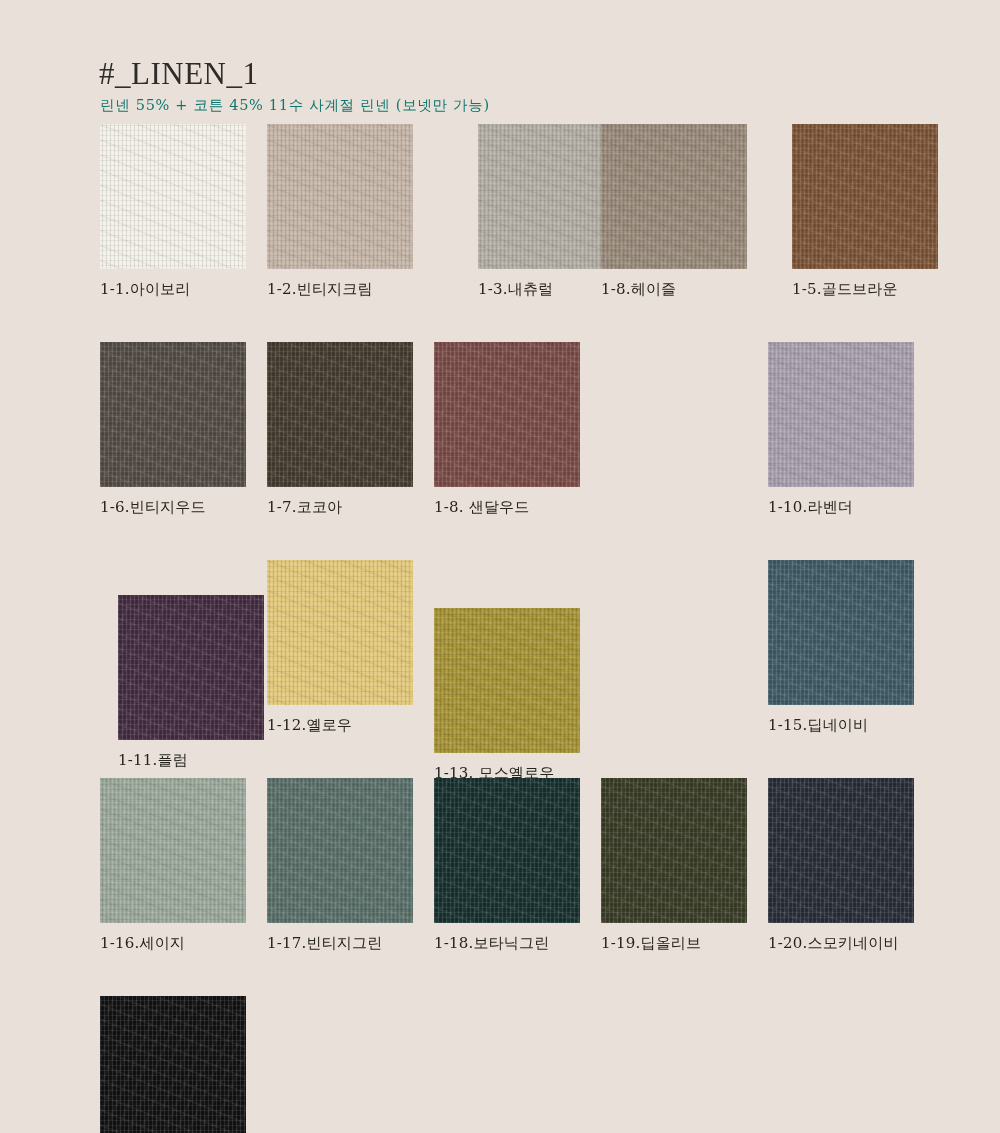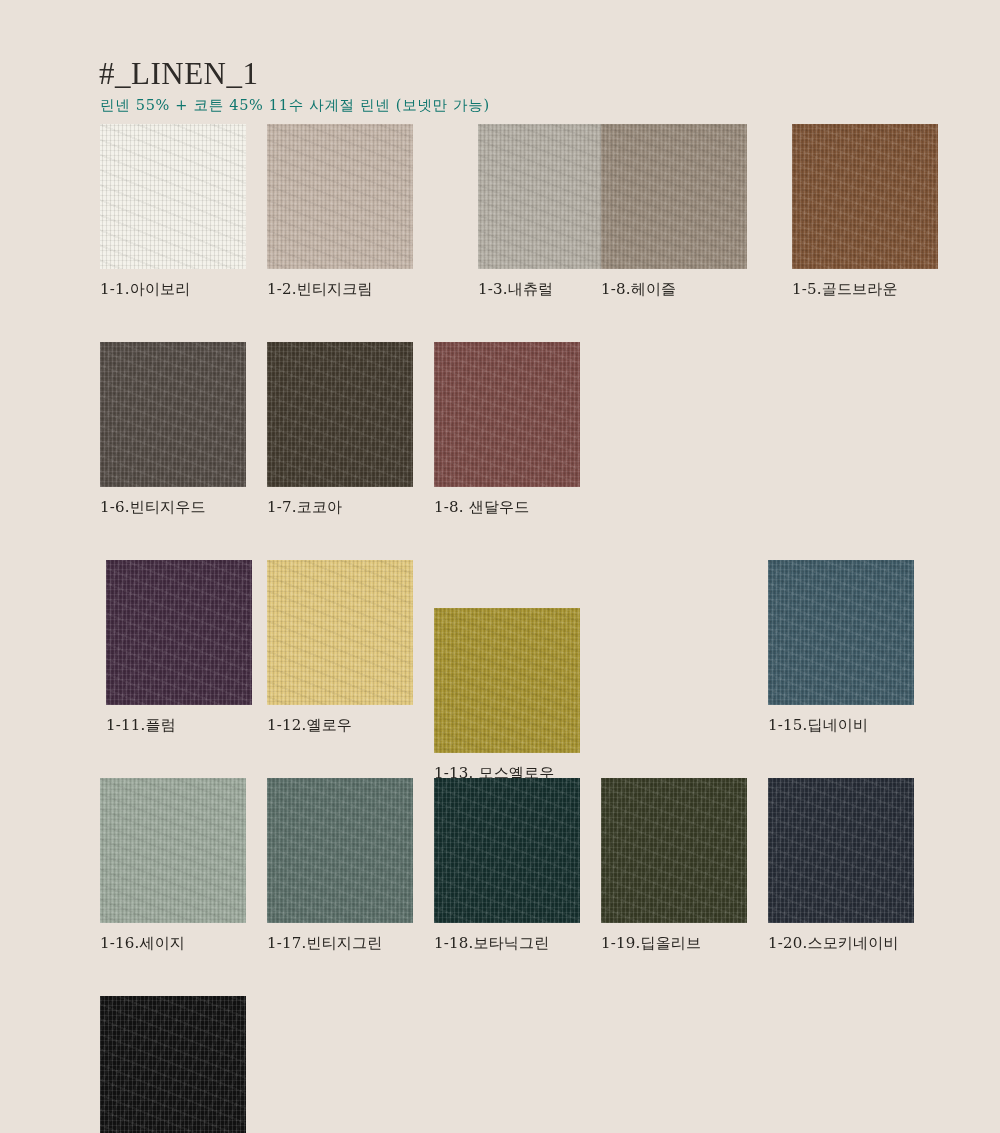--- a/index.html
+++ b/index.html
@@ -168,23 +168,27 @@
           <div class="label">1-6.빈티지우드</div>
         </div>
         <div class="cell" style="left: 167px;">
           <div class="swatch" style="background-color: rgb(67, 59, 47);"></div>
           <div class="label">1-7.코코아</div>
         </div>
         <div class="cell" style="left: 334px;">
           <div class="swatch" style="background-color: rgb(122, 74, 70);"></div>
           <div class="label">1-8. 샌달우드</div>
         </div>
-      </div>
-      <div class="row">
-        <div class="cell" style="left: 6px;">
+        <div class="cell" style="left: 668px;">
+          <div class="swatch" style="background-color: rgb(167, 158, 172);"></div>
+          <div class="label">1-10.라벤더</div>
+        </div>
+      </div>
+      <div class="row">
+        <div class="cell" style="left: 18px; margin-top: 35px;">
           <div class="swatch" style="background-color: rgb(67, 44, 65);"></div>
           <div class="label">1-11.플럼</div>
         </div>
         <div class="cell" style="left: 167px;">
           <div class="swatch" style="background-color: rgb(224, 199, 124);"></div>
           <div class="label">1-12.옐로우</div>
         </div>
         <div class="cell" style="left: 334px; margin-top: 48px;">
           <div class="swatch" style="background-color: rgb(165, 146, 48);"></div>
           <div class="label">1-13. 모스옐로우</div>

